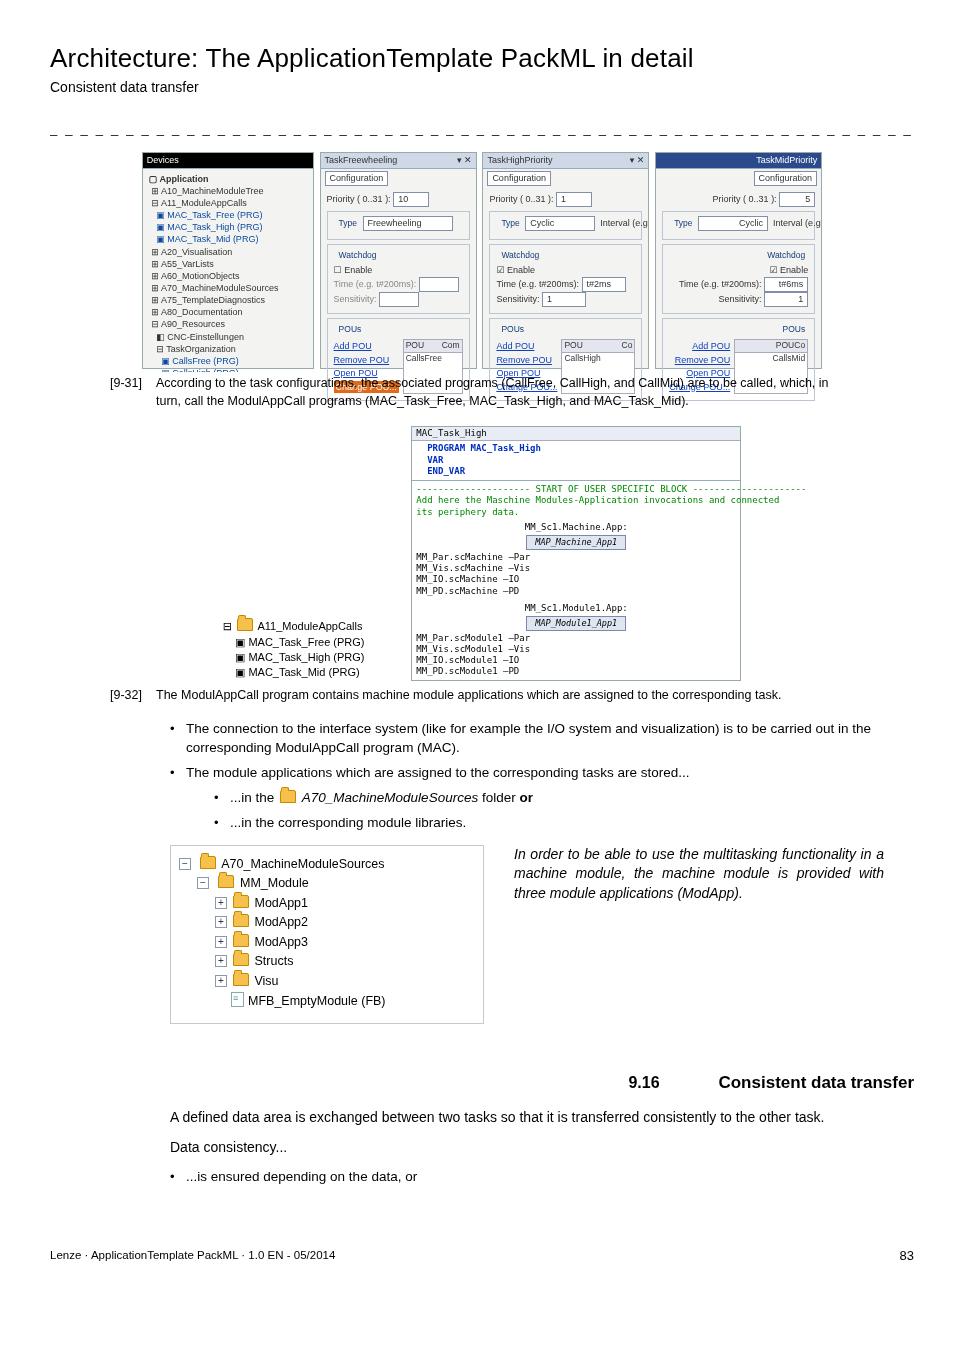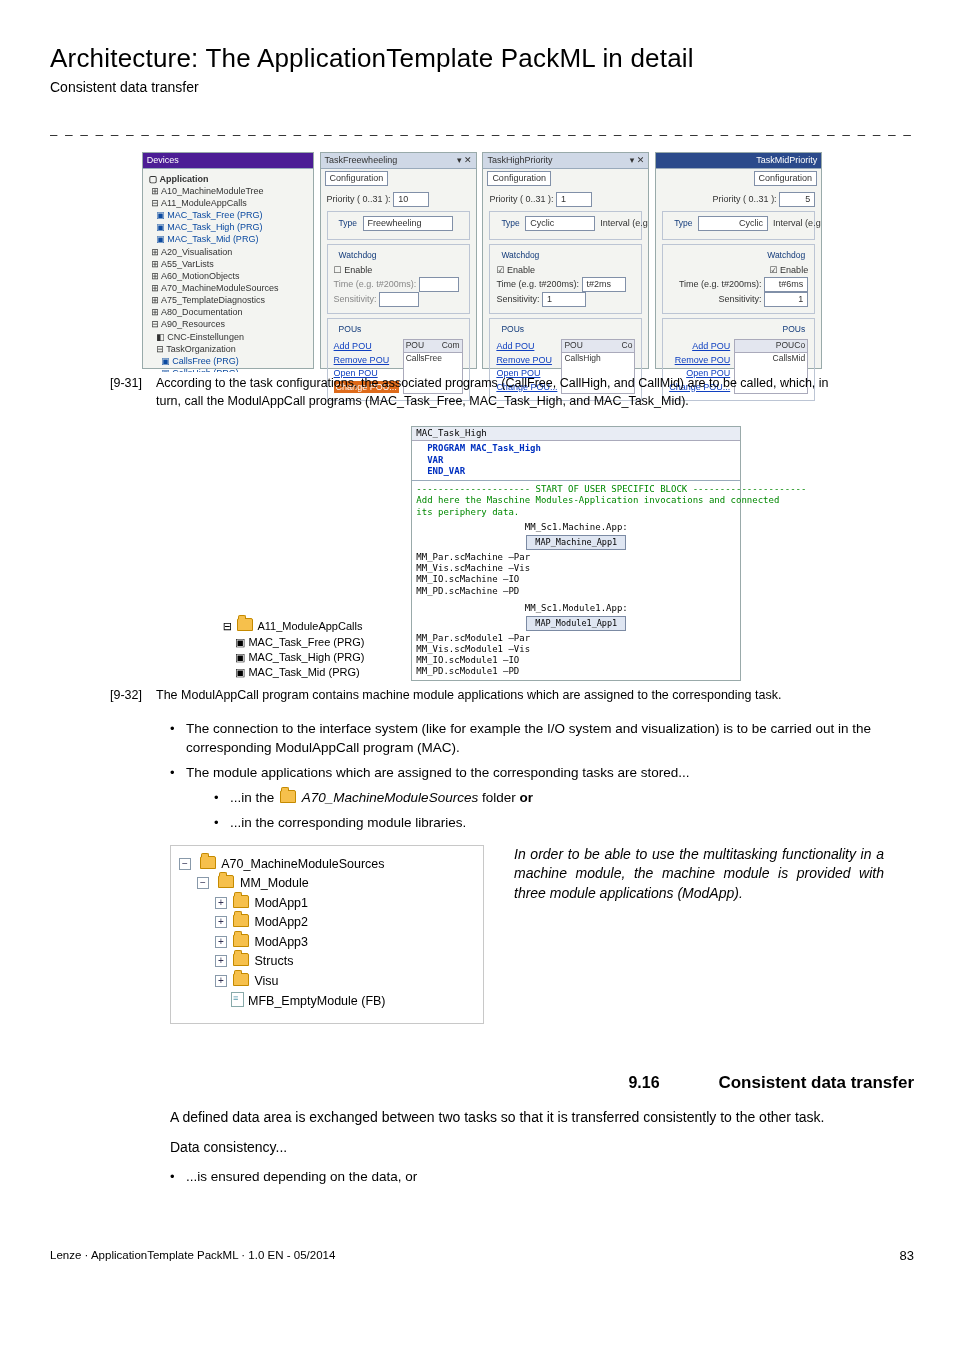--- a/index.html
+++ b/index.html
@@ -255,34 +255,35 @@
   }
   .code-shot .kw { color: #0030c0; font-weight: bold; }
   .code-shot .cm { color: #008800; }
   .cfd-box {
     border: 1px solid #7b8aa3;
     background: #dfe6f2;
     display: inline-block;
     padding: 1px 8px;
     margin: 2px 0;
     font-size: 8.5px;
+    font-style: italic;
   }
 </style>
 </head>
 <body>
 
 <h1 class="chapter-title">Architecture: The ApplicationTemplate PackML in detail</h1>
 <div class="subtitle">Consistent data transfer</div>
 <div class="dash-line">_ _ _ _ _ _ _ _ _ _ _ _ _ _ _ _ _ _ _ _ _ _ _ _ _ _ _ _ _ _ _ _ _ _ _ _ _ _ _ _ _ _ _ _ _ _ _ _ _ _ _ _ _ _ _ _ _ _ _ _ _ _ _ _</div>
 
 <div class="figure">
   <div style="white-space:nowrap;">
     
     <div class="shot-panel" style="width:170px; height:215px;">
-      <div class="hdr" style="background:#4c1d95;color:#fff;">Devices</div>
+      <div class="hdr" style="background:#000000;color:#fff;">Devices</div>
       <div class="body mini-tree" style="height:195px; overflow:hidden;">
         <div class="line" style="font-weight:bold;">▢ <span>Application</span></div>
         <div class="line">&nbsp;⊞ <span>A10_MachineModuleTree</span></div>
         <div class="line">&nbsp;⊟ <span>A11_ModuleAppCalls</span></div>
         <div class="line" style="color:#0b4aa0;">&nbsp;&nbsp;&nbsp;▣ <span>MAC_Task_Free (PRG)</span></div>
         <div class="line" style="color:#0b4aa0;">&nbsp;&nbsp;&nbsp;▣ <span>MAC_Task_High (PRG)</span></div>
         <div class="line" style="color:#0b4aa0;">&nbsp;&nbsp;&nbsp;▣ <span>MAC_Task_Mid (PRG)</span></div>
         <div class="line">&nbsp;⊞ <span>A20_Visualisation</span></div>
         <div class="line">&nbsp;⊞ <span>A55_VarLists</span></div>
         <div class="line">&nbsp;⊞ <span>A60_MotionObjects</span></div>

